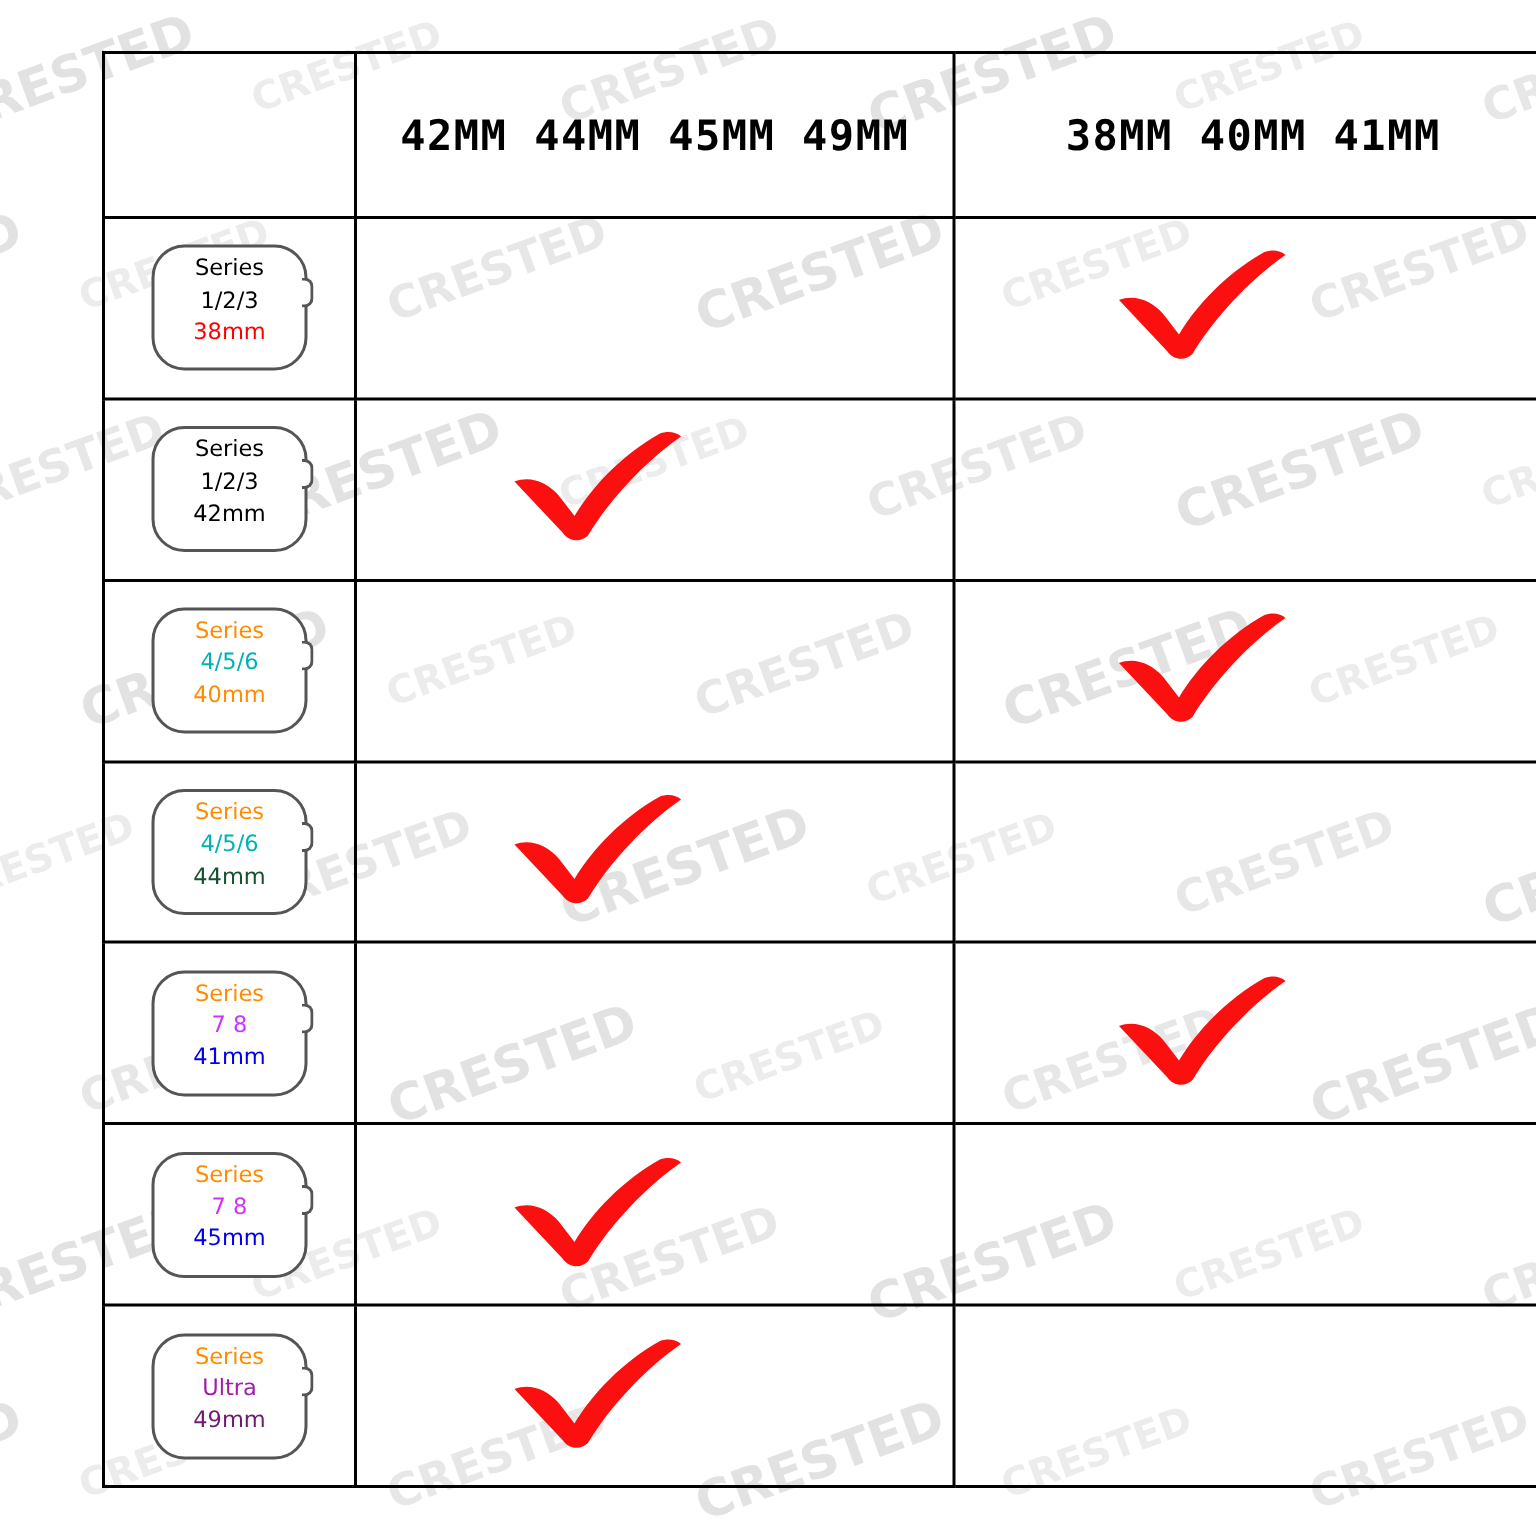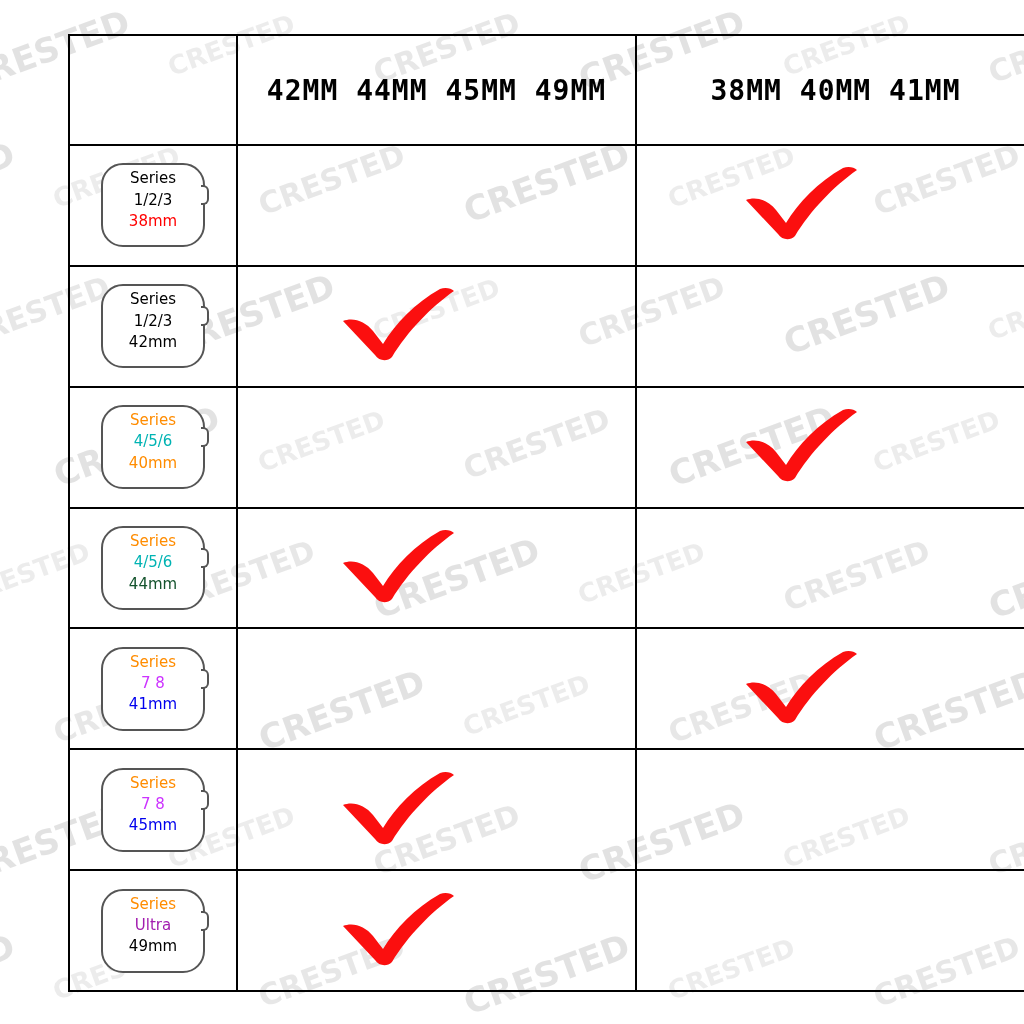--- a/index.html
+++ b/index.html
@@ -215,20 +215,20 @@
             </svg></span></td>
       </tr>
       <tr>
         <td class="watch-cell"><div class="watch"><span class="l1" style="color:#ff8c00">Series</span><span class="l2" style="color:#cc33ff">7 8</span><span class="l3" style="color:#0000ee">45mm</span></div></td>
         <td class="check-cell"><span style="display:inline-block;transform:translateX(-38px)"><svg class="check" viewBox="0 0 120 74" xmlns="http://www.w3.org/2000/svg">
               <path d="M4 34 C14 30 26 34 34 44 L44 57 C56 37 76 16 101 2 C106 0 112 1 115 4 C92 20 68 45 53 70 C48 75 40 74 36 68 Z" fill="#fb0f0f"></path>
             </svg></span></td>
         <td class="empty-cell"></td>
       </tr>
       <tr>
-        <td class="watch-cell"><div class="watch"><span class="l1" style="color:#ff8c00">Series</span><span class="l2" style="color:#a21caf">Ultra</span><span class="l3" style="color:#000000">49mm</span></div></td>
+        <td class="watch-cell"><div class="watch"><span class="l1" style="color:#ff8c00">Series</span><span class="l2" style="color:#a21caf">Ultra</span><span class="l3" style="color:#701a75">49mm</span></div></td>
         <td class="check-cell"><span style="display:inline-block;transform:translateX(-38px)"><svg class="check" viewBox="0 0 120 74" xmlns="http://www.w3.org/2000/svg">
               <path d="M4 34 C14 30 26 34 34 44 L44 57 C56 37 76 16 101 2 C106 0 112 1 115 4 C92 20 68 45 53 70 C48 75 40 74 36 68 Z" fill="#fb0f0f"></path>
             </svg></span></td>
         <td class="empty-cell"></td>
       </tr>
     </tbody>
 </table>
 
 </body></html>

